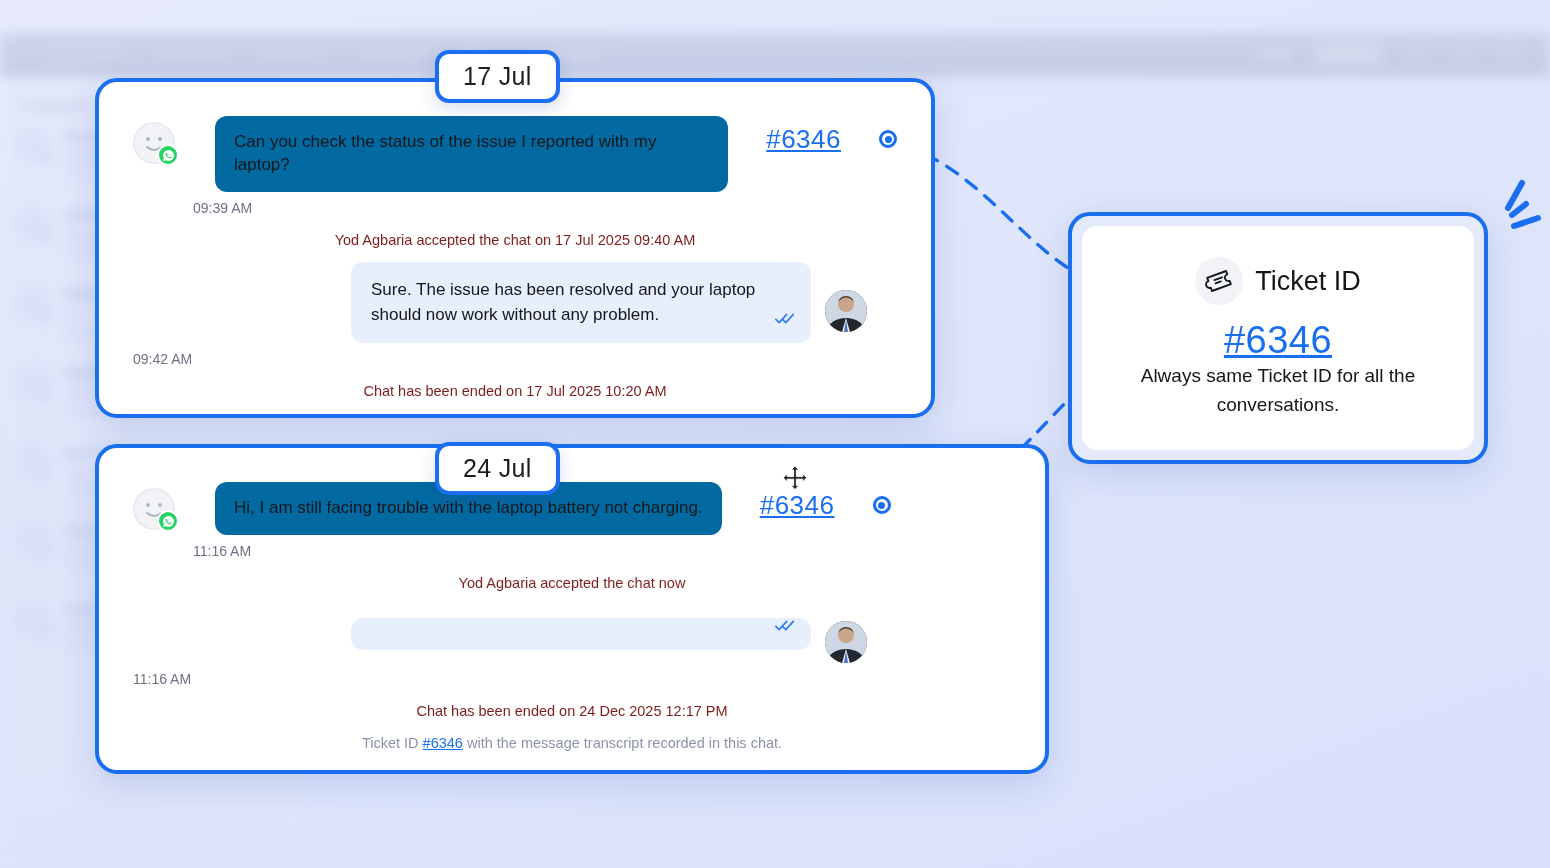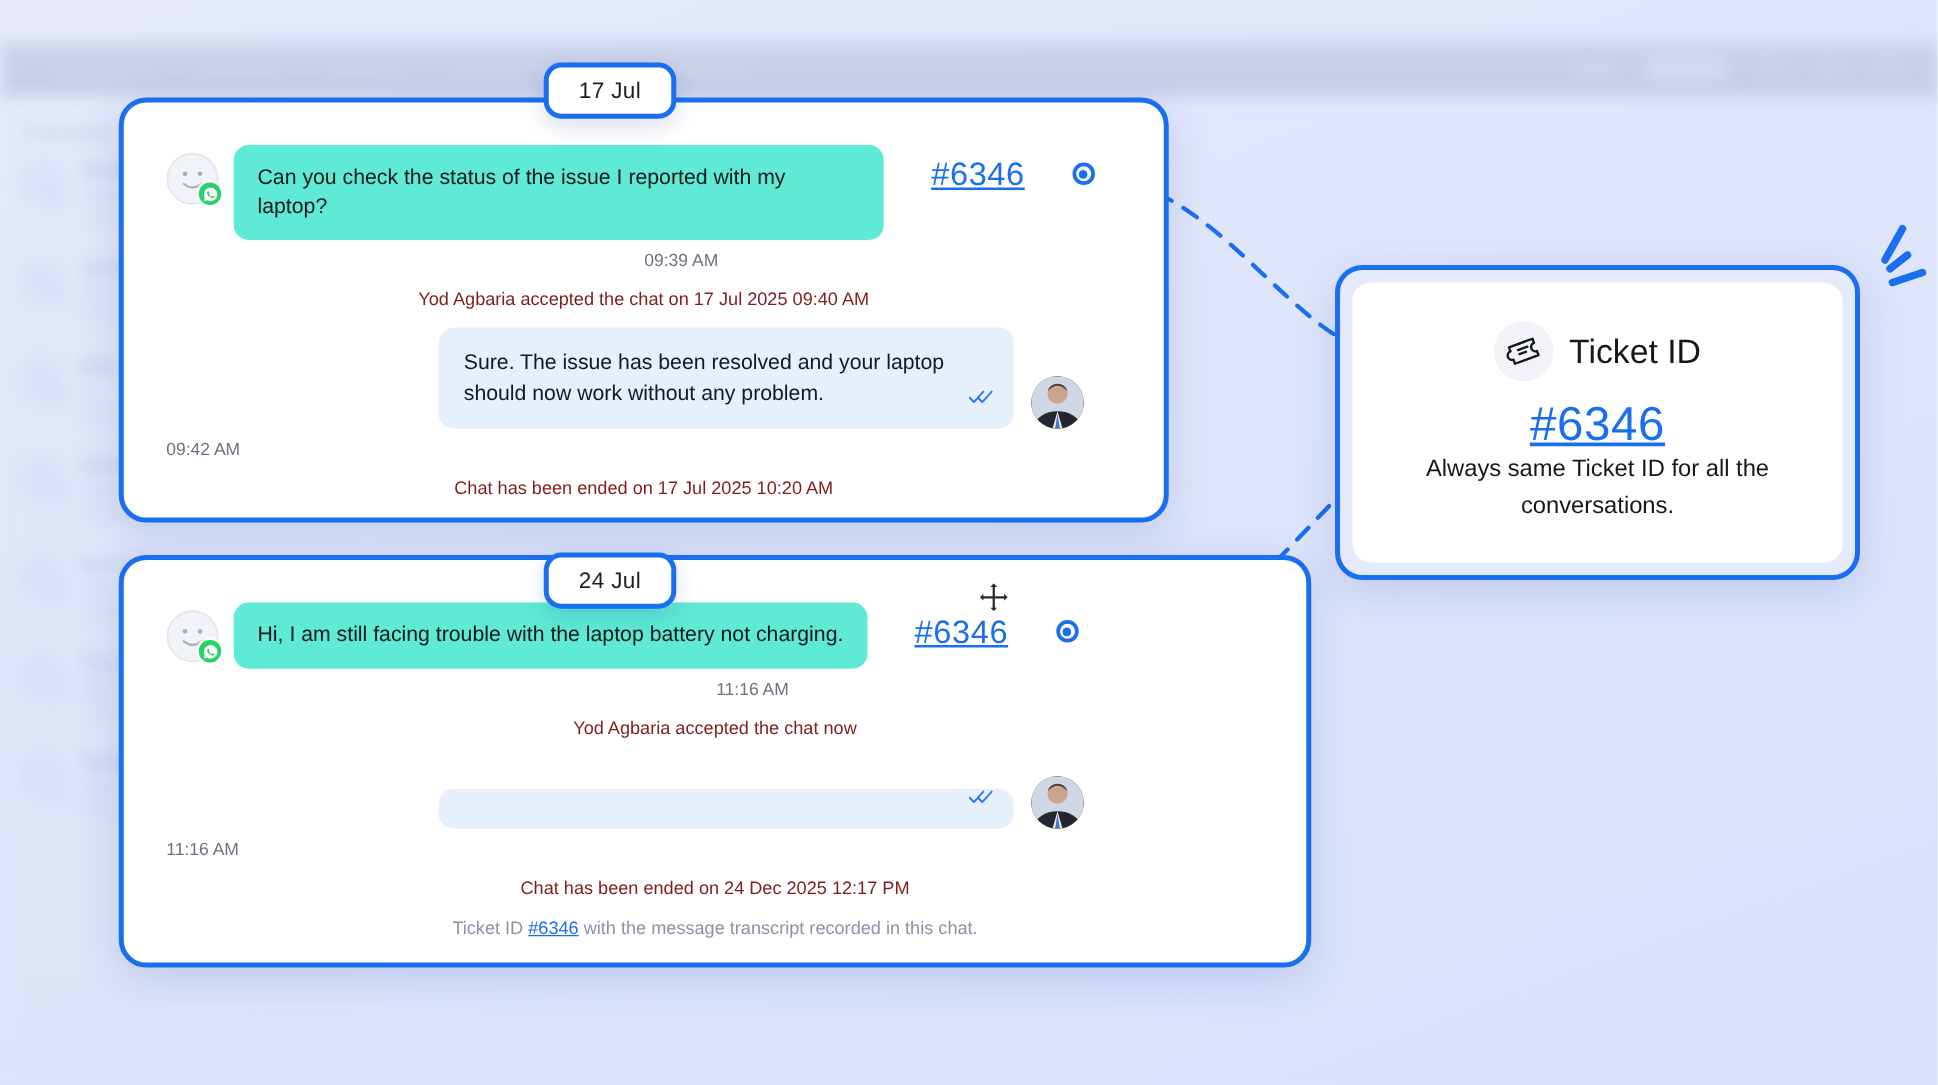--- a/index.html
+++ b/index.html
@@ -80,21 +80,21 @@
   }
 
   #chat-card-1 { left: 95px; top: 78px; width: 840px; height: 340px; }
   #chat-card-2 { left: 95px; top: 444px; width: 954px; height: 330px; }
 
   .date-badge {
     position: absolute; z-index: 6;
     background: #ffffff;
     border: 4px solid #1a6ef0; border-radius: 14px;
     padding: 8px 24px;
-    font-size: 18px; color: #1a1d22; letter-spacing: .3px;
+    font-size: 25px; color: #1a1d22; letter-spacing: .3px;
     box-shadow: 0 6px 18px rgba(40,70,160,.18);
   }
   #date-badge-1 { left: 435px; top: 50px; }
   #date-badge-2 { left: 435px; top: 442px; }
 
   
   .chat-body { padding: 26px 26px 14px 26px; position: relative; height: 100%; }
 
   .msg-in-row { display: flex; align-items: flex-start; gap: 12px; }
 
@@ -104,40 +104,40 @@
   }
   .avatar-user .face { position: absolute; inset: 0; }
   .wa-badge {
     position: absolute; right: -4px; bottom: -2px;
     width: 22px; height: 22px; border-radius: 50%;
     background: #25d366; display: flex; align-items: center;
     justify-content: center; border: 2px solid #fff;
   }
 
   .bubble-in {
-    background: #5eead4; border-radius: 12px;
+    background: #0369a1; border-radius: 12px;
     padding: 15px 19px; font-size: 17px; color: #14171c;
-    max-width: 520px; line-height: 1.35;
+    max-width: 520px; line-height: 1.35; margin-left: 28px;
   }
   .ticket-link {
     color: #1a6ef0; text-decoration: underline; font-size: 26px;
     letter-spacing: .5px; margin-left: 26px; margin-top: 8px;
     white-space: nowrap;
   }
   .dot-marker {
     width: 18px; height: 18px; border-radius: 50%;
     border: 3px solid #1a6ef0; margin: 14px 0 0 26px;
     display: flex; align-items: center; justify-content: center; flex: none;
   }
   .dot-marker i { width: 7px; height: 7px; border-radius: 50%; background: #1a6ef0; display: block; }
 
-  .time-left { font-size: 14px; color: #6b7280; margin: 8px 0 0 60px; text-align: center; }
+  .time-left { font-size: 14px; color: #6b7280; margin: 8px 0 0 60px; }
   .sys-line { font-size: 14.5px; color: #7f1d1d; text-align: center; margin-top: 16px; }
 
-  .msg-out-row { display: flex; align-items: flex-end; justify-content: flex-start;
+  .msg-out-row { display: flex; align-items: center; justify-content: flex-start;
                  gap: 14px; margin-top: 14px; padding-left: 218px; }
   .bubble-out {
     background: #e8effc; border-radius: 12px;
     padding: 16px 20px; font-size: 17px; color: #14171c;
     line-height: 1.45; width: 460px; position: relative;
   }
   .ticks { position: absolute; right: 16px; bottom: 12px; color: #2f7df0; font-size: 15px; }
   .avatar-agent {
     width: 42px; height: 42px; border-radius: 50%; flex: none; margin-top: 16px;
     overflow: hidden; background: #30374a;

